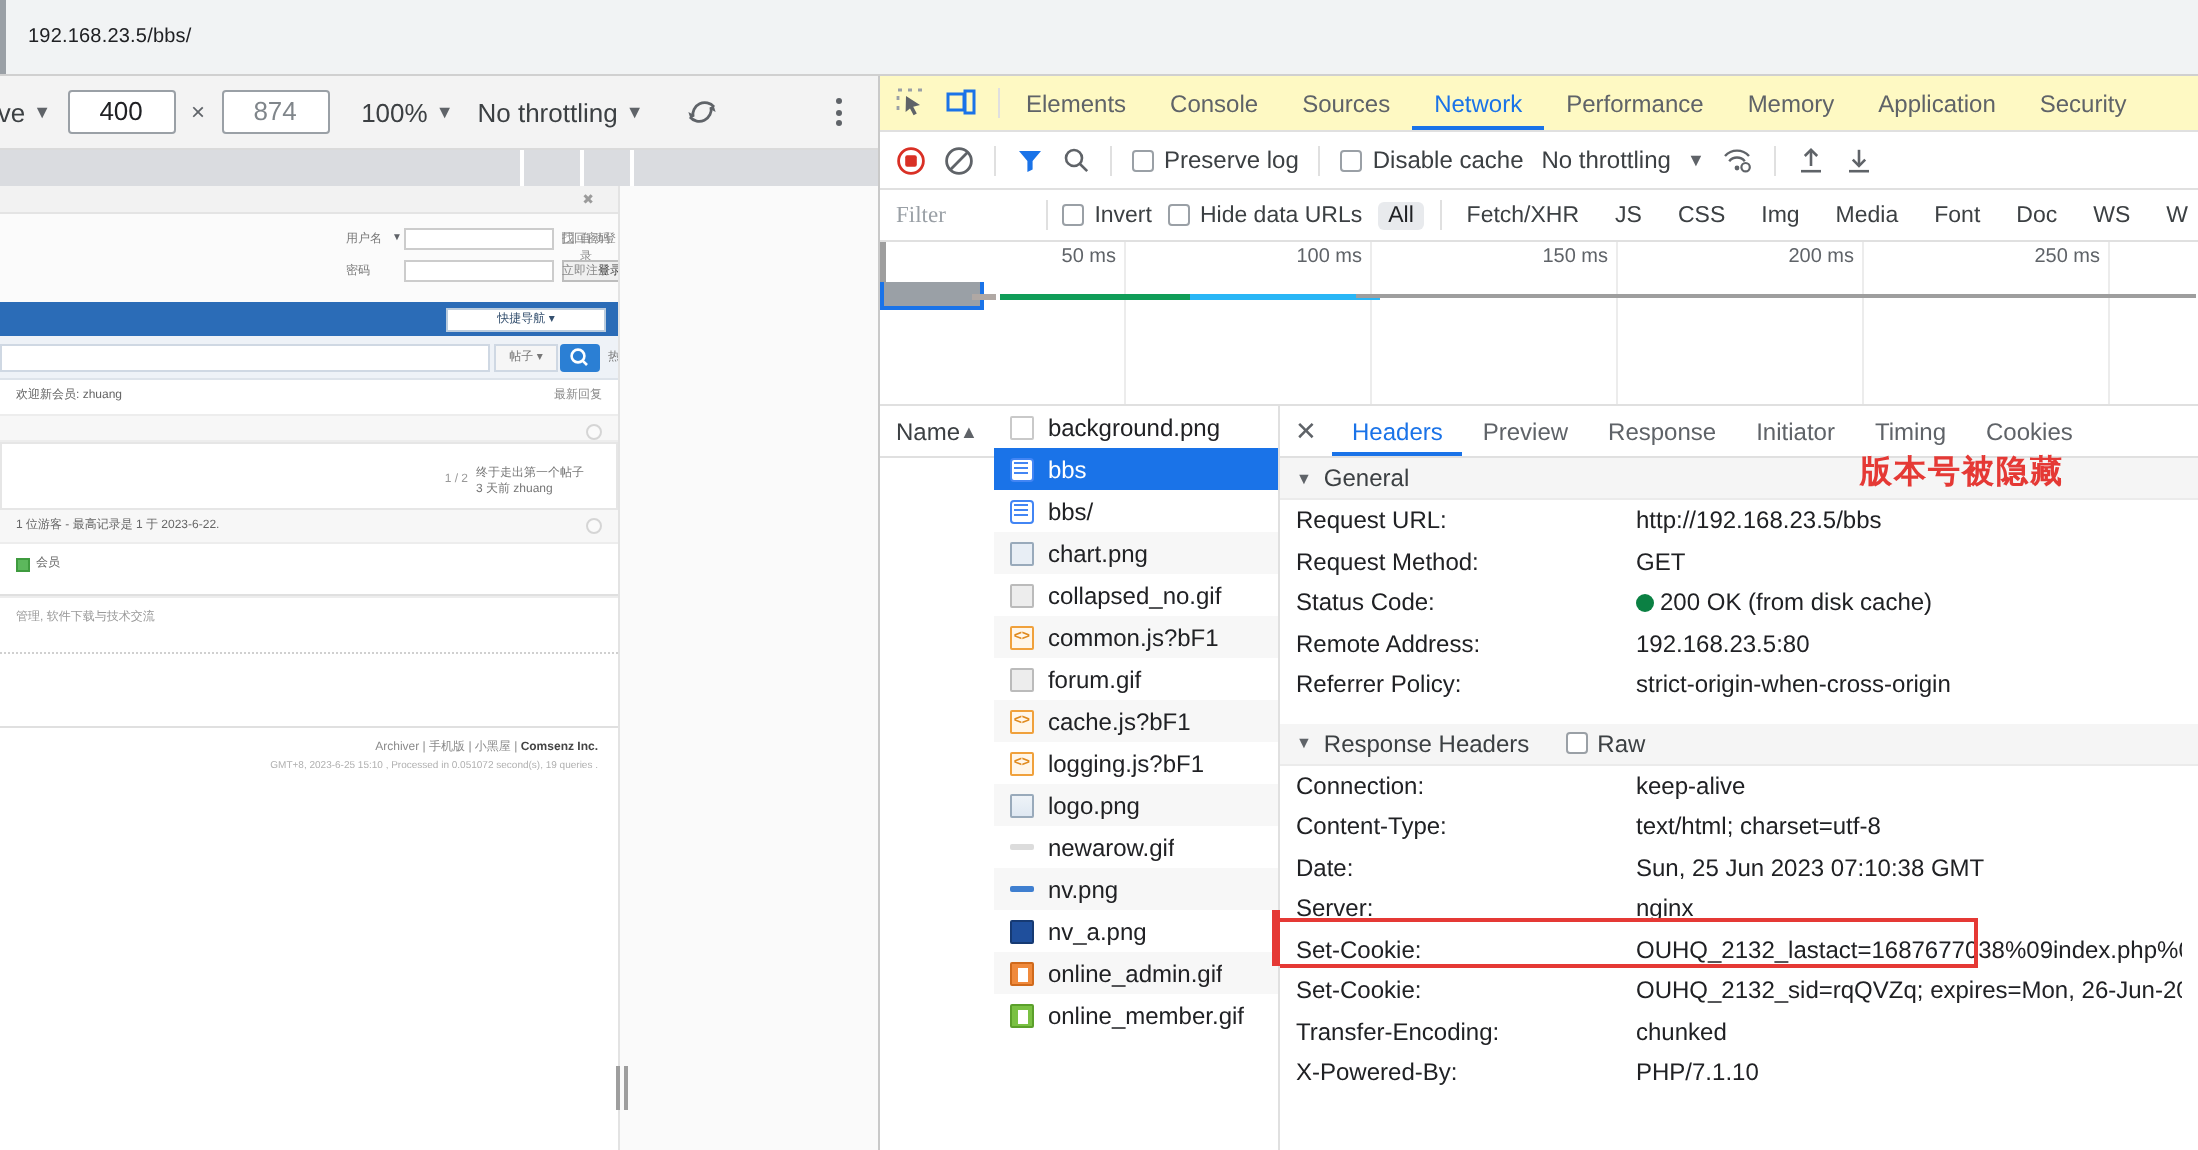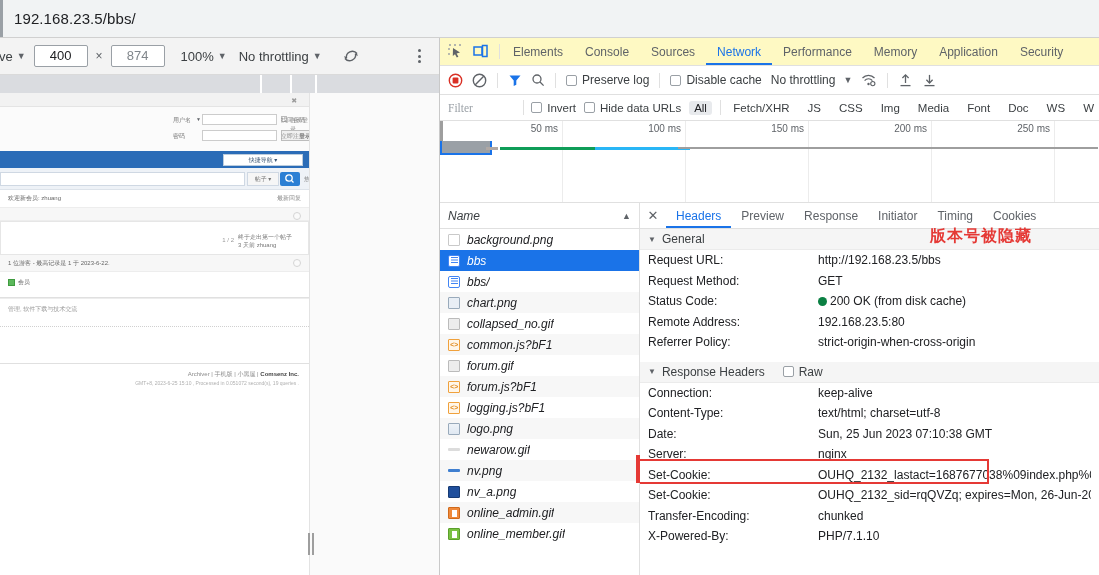--- a/index.html
+++ b/index.html
@@ -12,21 +12,21 @@
   }
   .app { position:relative; width:1099px; height:575px; display:flex; flex-direction:column; }
 
   
   .urlbar {
     height:38px; background:#f1f3f4; display:flex; align-items:center;
     padding-left:14px; border-bottom:1px solid #d0d0d0;
     position:relative; flex:0 0 38px;
   }
   .urlbar:before{ content:""; position:absolute; left:0; top:0; bottom:0; width:3px; background:#9aa0a6;}
-  .urlbar .url { font-size:15px; color:#202124; letter-spacing:.1px;}
+  .urlbar .url { font-size:10px; color:#202124; letter-spacing:.1px;}
 
   
   .split { flex:1; display:flex; min-height:0; }
 
   
   .devpane { width:440px; flex:0 0 440px; display:flex; flex-direction:column;
              background:#fff; border-right:1px solid #c9c9c9; position:relative;}
   .devtoolbar{
     height:37px; flex:0 0 37px; background:#f3f3f3; border-bottom:1px solid #dadada;
     display:flex; align-items:center; gap:8px; padding:0 10px 0 0; font-size:13px; color:#3c4043;
@@ -123,21 +123,21 @@
   .overview{ height:82px; flex:0 0 82px; border-bottom:1px solid #e0e0e0; position:relative; background:#fff;}
   .ov-ticks{ position:absolute; inset:0; }
   .ov-ticks .gl{ position:absolute; top:0; bottom:0; width:1px; background:#ececec;}
   .ov-ticks .tl{ position:absolute; top:2px; font-size:10px; color:#5f6368; transform:translateX(-100%);}
   .ov-left{ position:absolute; left:0; top:0; width:3px; height:22px; background:#9e9e9e;}
   .ov-band{ position:absolute; height:11px; }
   .ov-sel{ position:absolute; left:0; top:20px; width:52px; height:14px; background:#9aa0a6;
            border:2px solid #1a73e8; border-top:none;}
 
   .panes{ flex:1; min-height:0; display:flex; }
-  .reqlist{ width:200px; flex:0 0 200px; border-right:1px solid #e0e0e0; display:flex; flex-direction:column;font-style:italic;}
+  .reqlist{ width:200px; flex:0 0 200px; border-right:1px solid #e0e0e0; display:flex; }
   .rl-head{ height:26px; flex:0 0 26px; display:flex; align-items:center; justify-content:space-between;
             padding:0 8px; border-bottom:1px solid #e0e0e0; font-size:12px; color:#3c4043; background:#fff;}
   .rl-head .sort{ color:#5f6368; font-size:9px; }
   .rl-body{ flex:1; overflow:hidden; }
   .rl-row{ height:21px; display:flex; align-items:center; gap:7px; padding:0 8px; font-size:12px; color:#202124;}
   .rl-row:nth-child(even){ background:#f7f7f7; }
   .rl-row.sel{ background:#1a73e8 !important; color:#fff; }
   .ico{ width:12px; height:12px; flex:0 0 12px; border-radius:1px; display:block;}
   .ico.doc{ border:1.5px solid #4285f4; background:#fff; position:relative; border-radius:2px;}
   .ico.doc:after{ content:""; position:absolute; left:1.5px; right:1.5px; top:1.5px; height:1px;
@@ -494,21 +494,21 @@
             <div class="rl-row">
                 <span class="ico js">&lt;&gt;</span>
                 <span class="rl-name">common.js?bF1</span>
               </div>
             <div class="rl-row">
                 <span class="ico img2"></span>
                 <span class="rl-name">forum.gif</span>
               </div>
             <div class="rl-row">
                 <span class="ico js">&lt;&gt;</span>
-                <span class="rl-name">forum.js?bF1</span>
+                <span class="rl-name">cache.js?bF1</span>
               </div>
             <div class="rl-row">
                 <span class="ico js">&lt;&gt;</span>
                 <span class="rl-name">logging.js?bF1</span>
               </div>
             <div class="rl-row">
                 <span class="ico logo1"></span>
                 <span class="rl-name">logo.png</span>
               </div>
             <div class="rl-row">

